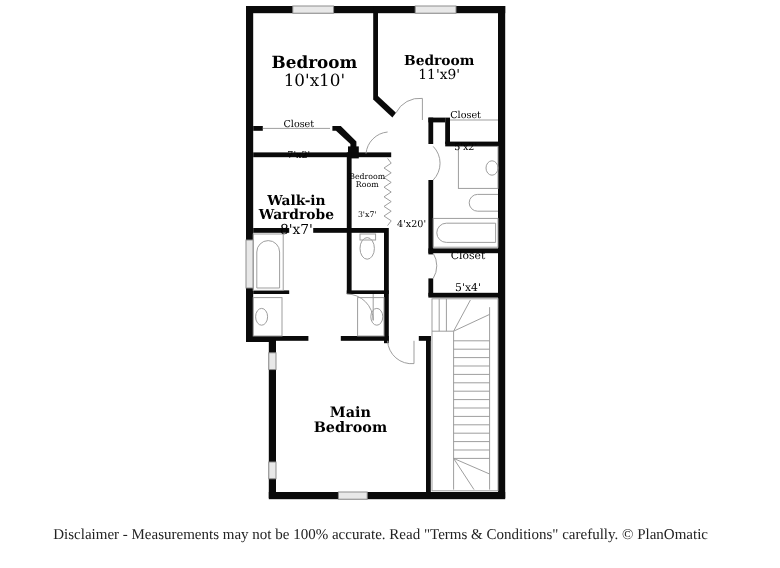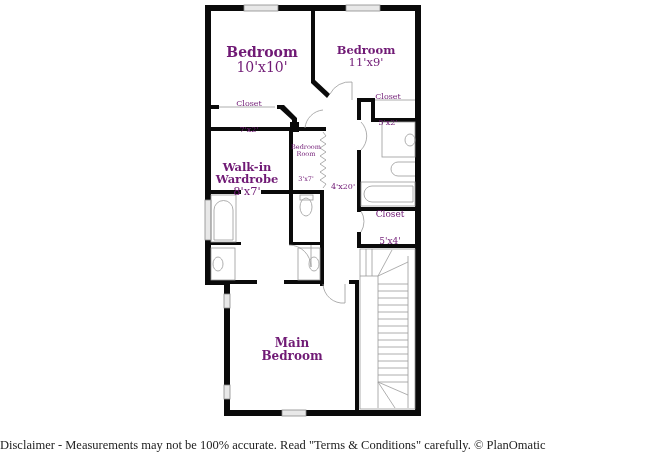--- a/index.html
+++ b/index.html
@@ -1,26 +1,26 @@
 <!DOCTYPE html>
 <html><head>
   <meta charset="utf-8">
   <style>
     html, body { margin: 0; padding: 0; background: #ffffff; }
     body { width: 650px; height: 473px; position: relative; overflow: hidden; font-family: "DejaVu Serif", serif; }
     #plan { position: absolute; left: 0; top: 0; width: 650px; height: 430px; }
-    .room-label { position: absolute; text-align: center; color: #701a75; font-family: "DejaVu Serif", serif; font-weight: bold; line-height: 1.05; transform: translate(-50%, -50%); white-space: nowrap; }
+    .room-label { position: absolute; text-align: center; color: #000000; font-family: "DejaVu Serif", serif; font-weight: bold; line-height: 1.05; transform: translate(-50%, -50%); white-space: nowrap; }
     .room-label .name { display: block; }
     .room-label .dim { display: block; font-weight: normal; }
     .lg { font-size: 14px; }
     .md { font-size: 11.5px; }
     .sm { font-size: 8px; font-weight: normal; }
     .xs { font-size: 6.5px; font-weight: normal; }
     .sm .dim, .xs .dim { font-weight: normal; margin-top: 18px; }
-    .disclaimer { position: absolute; left: 0; width: 590px; top: 438px; text-align: left; font-family: "Liberation Serif", serif; font-size: 12.5px; color: #222; }
+    .disclaimer { position: absolute; left: 0; width: 590px; top: 438px; text-align: right; font-family: "Liberation Serif", serif; font-size: 12.5px; color: #222; }
   </style>
 </head>
 <body>
 
 <svg id="plan" viewBox="0 0 650 430" xmlns="http://www.w3.org/2000/svg">
   <g fill="#0a0a0a">
 
     <rect x="205" y="5" width="216" height="6"></rect>
 
     <rect x="205" y="5" width="6" height="195"></rect>

